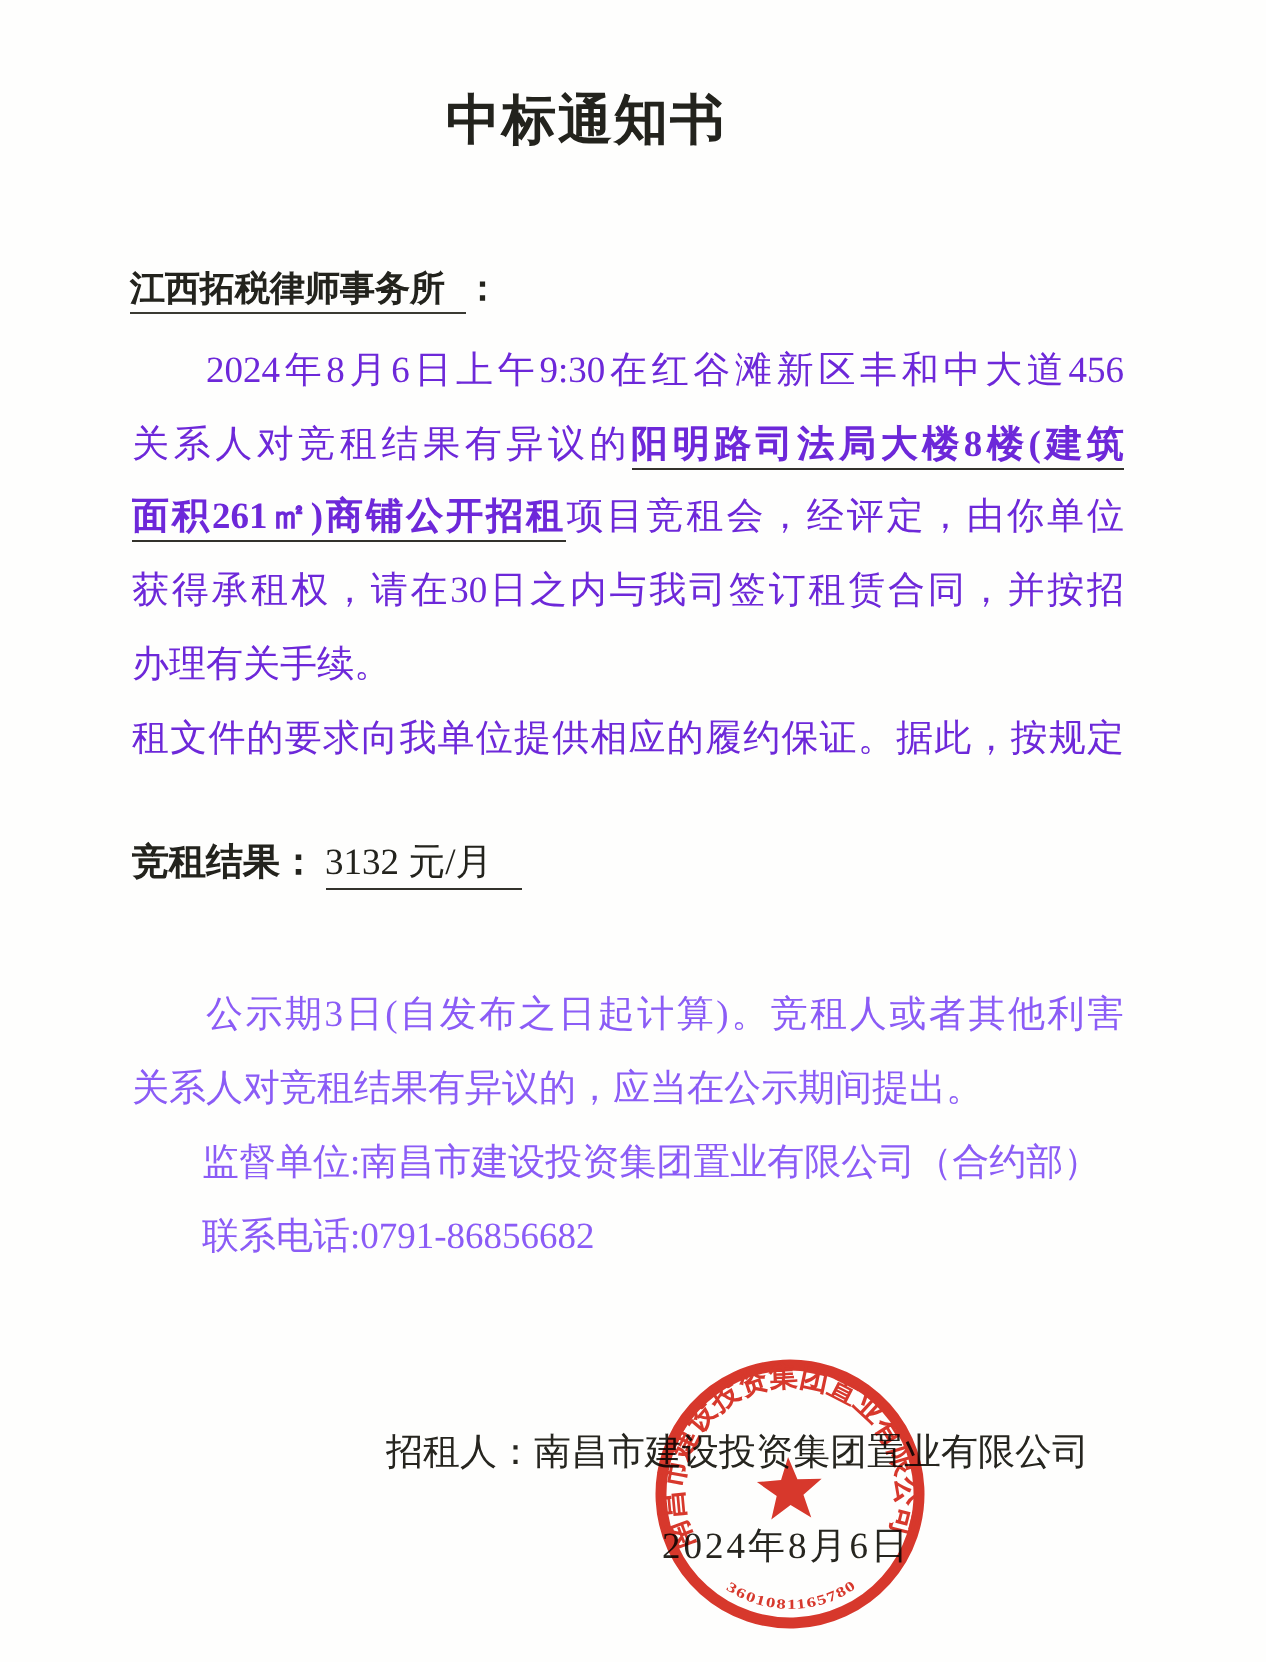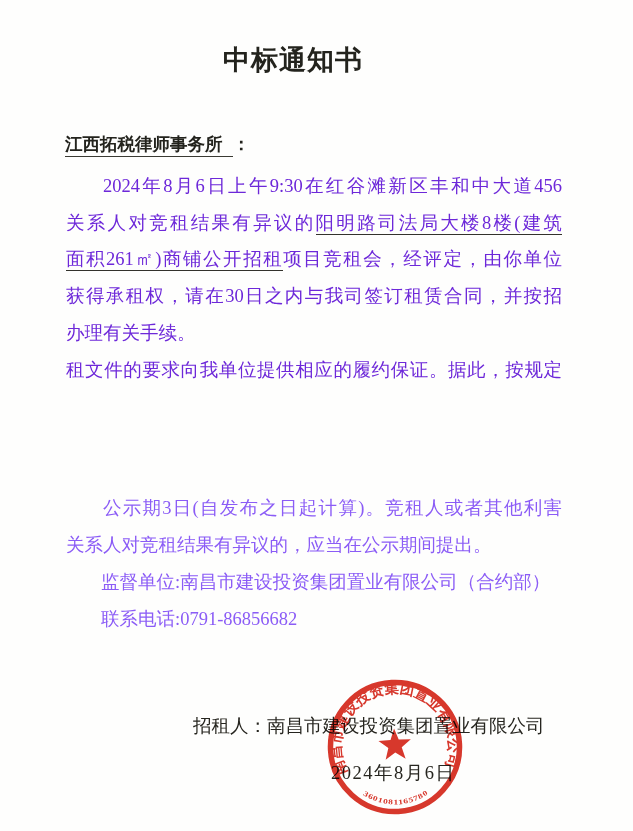--- a/index.html
+++ b/index.html
@@ -50,21 +50,21 @@
     color: #6d28d9;
   }
   .bline {
     white-space: nowrap;
     text-align: justify;
     text-align-last: justify;
   }
   .bline.first { text-indent: 2em; }
   .bline.last { text-align-last: left; }
   .hl {
-    font-weight: normal;
+    font-weight: bold;
     border-bottom: 1.6px solid #33322c;
     padding-bottom: 1px;
   }
   .hl:empty { border-bottom: none; }
   
   .result {
     position: absolute;
     left: 66px; top: 418px;
     font-size: 18.5px;
     color: #23231d;
@@ -131,20 +131,21 @@
 
   <div class="body-block">
     <div class="bline first"><span>2024年8月6日上午9:30在红谷滩新区丰和中大道456</span><span class="hl"></span><span></span></div>
     <div class="bline"><span>关系人对竞租结果有异议的</span><span class="hl">阳明路司法局大楼8楼(建筑</span><span></span></div>
     <div class="bline"><span></span><span class="hl">面积261㎡)商铺公开招租</span><span>项目竞租会，经评定，由你单位</span></div>
     <div class="bline"><span>获得承租权，请在30日之内与我司签订租赁合同，并按招</span><span class="hl"></span><span></span></div>
     <div class="bline last"><span>办理有关手续。</span><span class="hl"></span><span></span></div>
     <div class="bline"><span>租文件的要求向我单位提供相应的履约保证。据此，按规定</span><span class="hl"></span><span></span></div>
   </div>
 
+  <div class="result"><span class="result-label">竞租结果：</span><span class="result-value">3132 元/月</span></div>
 
   <div class="notice-block">
     <div class="nline n-first">公示期3日(自发布之日起计算)。竞租人或者其他利害</div>
     <div class="nline">关系人对竞租结果有异议的，应当在公示期间提出。</div>
     <div class="nline n-sub">监督单位:南昌市建设投资集团置业有限公司（合约部）</div>
     <div class="nline n-sub">联系电话:0791-86856682</div>
   </div>
 
   <div class="lessor">招租人：南昌市建设投资集团置业有限公司</div>
   <div class="date">2024年8月6日</div>

